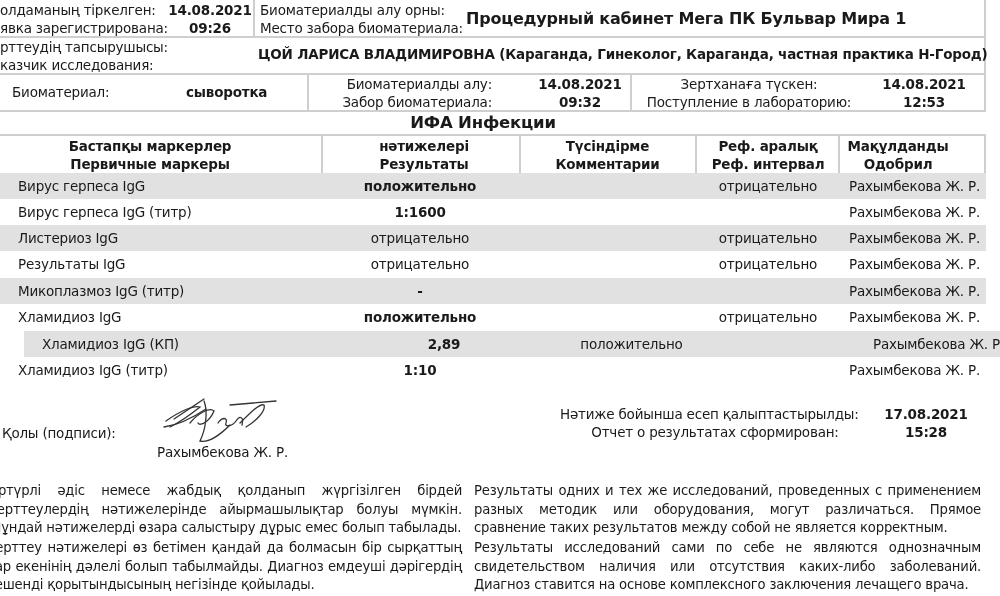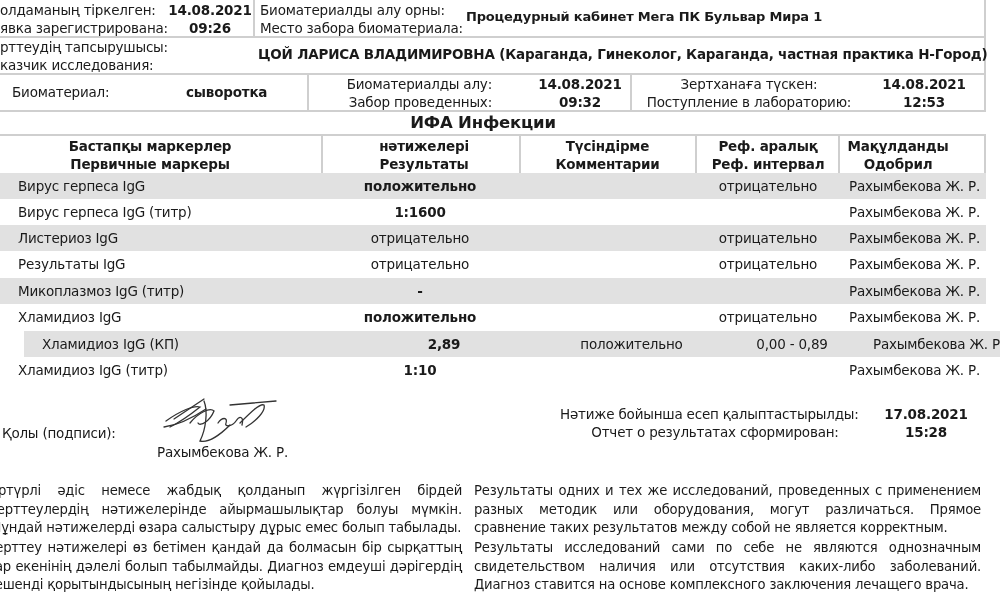--- a/index.html
+++ b/index.html
@@ -43,33 +43,33 @@
     <div>явка зарегистрирована:</div>
   </div>
   <div class="abs stack c b" style="left:165px;top:1px;width:90px;">
     <div>14.08.2021</div>
     <div>09:26</div>
   </div>
   <div class="abs stack" style="left:260px;top:1px;white-space:nowrap;">
     <div>Биоматериалды алу орны:</div>
     <div>Место забора биоматериала:</div>
   </div>
-  <div class="abs b" style="left:466px;top:9px;white-space:nowrap;font-size:13px;">Процедурный кабинет Мега ПК Бульвар Мира 1</div>
+  <div class="abs b" style="left:466px;top:9px;white-space:nowrap;font-size:16px;">Процедурный кабинет Мега ПК Бульвар Мира 1</div>
 
   <div class="abs stack" style="left:0;top:38px;white-space:nowrap;">
     <div>рттеудің тапсырушысы:</div>
     <div>казчик исследования:</div>
   </div>
   <div class="abs b" style="left:258px;top:46px;white-space:nowrap;font-size:13.5px;">ЦОЙ ЛАРИСА ВЛАДИМИРОВНА (Караганда, Гинеколог, Караганда, частная практика Н-Город)</div>
 
   <div class="abs" style="left:12px;top:84px;">Биоматериал:</div>
   <div class="abs b" style="left:186px;top:84px;">сыворотка</div>
   <div class="abs stack r" style="left:310px;top:75px;width:182px;white-space:nowrap;">
     <div>Биоматериалды алу:</div>
-    <div>Забор проведенных:</div>
+    <div>Забор биоматериала:</div>
   </div>
   <div class="abs stack c b" style="left:530px;top:75px;width:100px;">
     <div>14.08.2021</div>
     <div>09:32</div>
   </div>
   <div class="abs stack c" style="left:636px;top:75px;width:226px;white-space:nowrap;">
     <div>Зертханаға түскен:</div>
     <div>Поступление в лабораторию:</div>
   </div>
   <div class="abs stack c b" style="left:874px;top:75px;width:100px;">
@@ -150,21 +150,20 @@
     <span class="cell marker">Хламидиоз IgG</span>
     <span class="cell result b">положительно</span>
     <span class="cell comment"></span>
     <span class="cell ref">отрицательно</span>
     <span class="cell approver">Рахымбекова Ж. Р.</span>
   </div>
   <div class="row shade" style="top:331px;margin-left:24px;">
     <span class="cell marker">Хламидиоз IgG (КП)</span>
     <span class="cell result b">2,89</span>
     <span class="cell comment">положительно</span>
-    <span class="cell ref">0,00 - 0,89</span>
     <span class="cell approver">Рахымбекова Ж. Р.</span>
   </div>
   <div class="row" style="top:357px;">
     <span class="cell marker">Хламидиоз IgG (титр)</span>
     <span class="cell result b">1:10</span>
     <span class="cell comment"></span>
     <span class="cell ref"></span>
     <span class="cell approver">Рахымбекова Ж. Р.</span>
   </div>
 </div>

